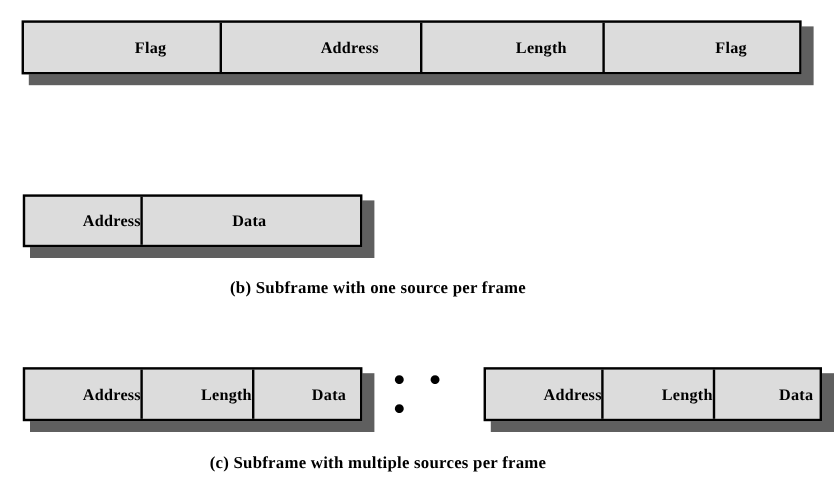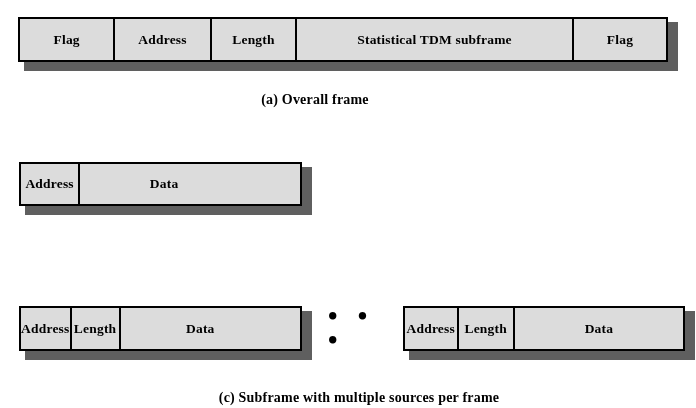--- a/index.html
+++ b/index.html
@@ -23,41 +23,42 @@
   }
   .cell {
     display: flex;
     align-items: center;
     justify-content: center;
     border-right: 2px solid #000000;
     font-size: 13.5px;
     white-space: nowrap;
     box-sizing: border-box;
     letter-spacing: 0.2px;
+    padding-left: 48px;
   }
   .cell:last-child { border-right: none; }
   .bias-left-lg { padding-right: 52px; }
   .bias-left-sm { padding-right: 20px; }
 
   .frame-a  { left: 18px;  top: 17px;  width: 650px; height: 45px; }
   .frame-b  { left: 19px;  top: 162px; width: 283px; height: 44px; }
   .frame-c1 { left: 19px;  top: 306px; width: 283px; height: 45px; }
   .frame-c2 { left: 403px; top: 306px; width: 282px; height: 45px; }
 
   .caption {
     position: absolute;
     left: 0;
     width: 630px;
     text-align: center;
     font-size: 14px;
     letter-spacing: 0.2px;
   }
   .caption-a { top: 92px; }
   .caption-b { top: 233px; }
-  .caption-c { top: 390px; margin-left: 44px; }
+  .caption-c { top: 379px; }
 
   .dots {
     position: absolute;
     left: 326px;
     top: 306px;
     width: 62px;
     height: 45px;
     display: flex;
     align-items: center;
     justify-content: center;
@@ -68,29 +69,28 @@
 </style>
 </head>
 <body>
 
 <div class="canvas">
 
   <div class="frame frame-a">
     <div class="cell" style="flex:74">Flag</div>
     <div class="cell" style="flex:75">Address</div>
     <div class="cell" style="flex:66">Length</div>
-    <div class="cell" style="flex:218">Statistical TDM subframe</div>
     <div class="cell" style="flex:73">Flag</div>
   </div>
-  <div class="caption caption-a">(a) Overall frame</div>
 
   <div class="frame frame-b">
     <div class="cell" style="flex:72">Address</div>
     <div class="cell bias-left-lg" style="flex:211">Data</div>
   </div>
+  <div class="caption caption-b">(b) Subframe with one source per frame</div>
 
   <div class="frame frame-c1">
     <div class="cell" style="flex:54">Address</div>
     <div class="cell" style="flex:52">Length</div>
     <div class="cell bias-left-sm" style="flex:177">Data</div>
   </div>
 
   <div class="dots">• • •</div>
 
   <div class="frame frame-c2">

